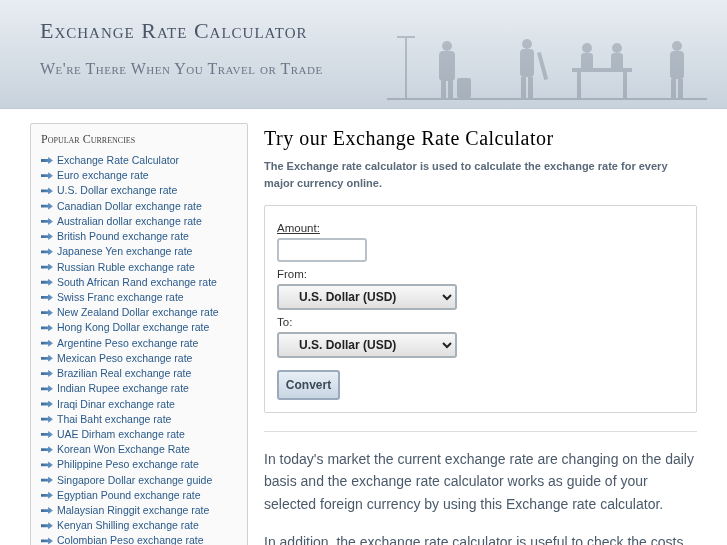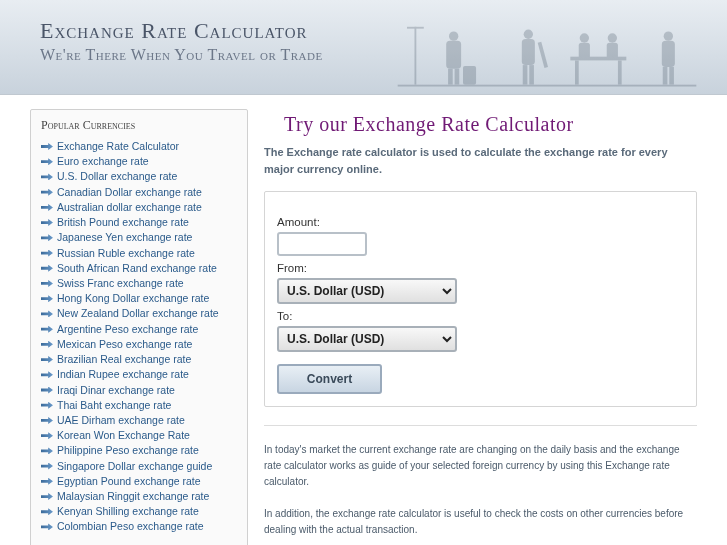--- a/index.html
+++ b/index.html
@@ -27,21 +27,21 @@
       font-weight: normal;
       letter-spacing: 1px;
     }
     .header h2 {
       font-family: Georgia, 'Times New Roman', serif;
       font-variant: small-caps;
       color: #6b7688;
       font-size: 16px;
       font-weight: normal;
       letter-spacing: 0.5px;
-      margin-top: 2px;
+      margin-top: 16px;
     }
     .silhouettes {
       position: absolute;
       right: 20px;
       top: 10px;
       bottom: 0;
       width: 320px;
       overflow: hidden;
       opacity: 0.25;
     }
@@ -84,26 +84,25 @@
       height: 7px;
       background: linear-gradient(90deg, #3a6a9a 0%, #6a9aca 100%);
       clip-path: polygon(0 30%, 60% 30%, 60% 0, 100% 50%, 60% 100%, 60% 70%, 0 70%);
     }
     .main {
       flex: 1;
       padding-top: 4px;
     }
     .main h3 {
       font-family: Georgia, serif;
-      color: #701a75;
+      color: #000000;
       font-size: 20px;
       font-weight: normal;
       margin-bottom: 8px;
       letter-spacing: 0.5px;
-      margin-left: 20px;
     }
     .intro {
       font-size: 11px;
       color: #5a6a7a;
       font-weight: bold;
       line-height: 1.5;
       margin-bottom: 14px;
     }
     .form-box {
       border: 1px solid #d5d5d5;
@@ -111,59 +110,59 @@
       border-radius: 2px;
       margin-bottom: 18px;
     }
     .form-box label {
       display: block;
       font-size: 11.5px;
       color: #333;
       margin-bottom: 4px;
       margin-top: 6px;
     }
-    .form-box label:first-child { margin-top: 12px; }
+    .form-box label:first-child { margin-top: 4px; text-decoration: underline; }
     .form-box input[type="text"] {
       width: 90px;
       height: 24px;
       border: 2px solid #b8c0c8;
       border-radius: 3px;
       padding: 2px 6px;
       font-size: 12px;
     }
     .form-box select {
       width: 180px;
       height: 26px;
       border: 2px solid #a8b0b8;
       background: linear-gradient(to bottom, #f8f8f8, #e0e0e0);
       border-radius: 3px;
       font-size: 12px;
       font-weight: bold;
       color: #222;
-      padding: 2px 4px;
+      padding: 2px 16px;
     }
     .convert-btn {
       margin-top: 12px;
-      width: 105px;
+      width: 63px;
       height: 30px;
       background: linear-gradient(to bottom, #e8eff5, #c8d5e2);
       border: 2px solid #9aaabc;
       border-radius: 3px;
       font-size: 12px;
       font-weight: bold;
       color: #3a4a5a;
       cursor: pointer;
     }
     .divider {
       border: none;
       border-top: 1px solid #ddd;
       margin: 16px 0;
     }
     .para {
-      font-size: 10px;
+      font-size: 14px;
       color: #4a5a6a;
       line-height: 1.6;
       margin-bottom: 14px;
       margin-top: 16px;
     }
   </style>
 </head>
 <body>
 
 <div class="page">
@@ -215,22 +214,22 @@
           <li>Exchange Rate Calculator</li>
           <li>Euro exchange rate</li>
           <li>U.S. Dollar exchange rate</li>
           <li>Canadian Dollar exchange rate</li>
           <li>Australian dollar exchange rate</li>
           <li>British Pound exchange rate</li>
           <li>Japanese Yen exchange rate</li>
           <li>Russian Ruble exchange rate</li>
           <li>South African Rand exchange rate</li>
           <li>Swiss Franc exchange rate</li>
+          <li>New Zealand Dollar exchange rate</li>
           <li>Hong Kong Dollar exchange rate</li>
-          <li>New Zealand Dollar exchange rate</li>
           <li>Argentine Peso exchange rate</li>
           <li>Mexican Peso exchange rate</li>
           <li>Brazilian Real exchange rate</li>
           <li>Indian Rupee exchange rate</li>
           <li>Iraqi Dinar exchange rate</li>
           <li>Thai Baht exchange rate</li>
           <li>UAE Dirham exchange rate</li>
           <li>Korean Won Exchange Rate</li>
           <li>Philippine Peso exchange rate</li>
           <li>Singapore Dollar exchange guide</li>

